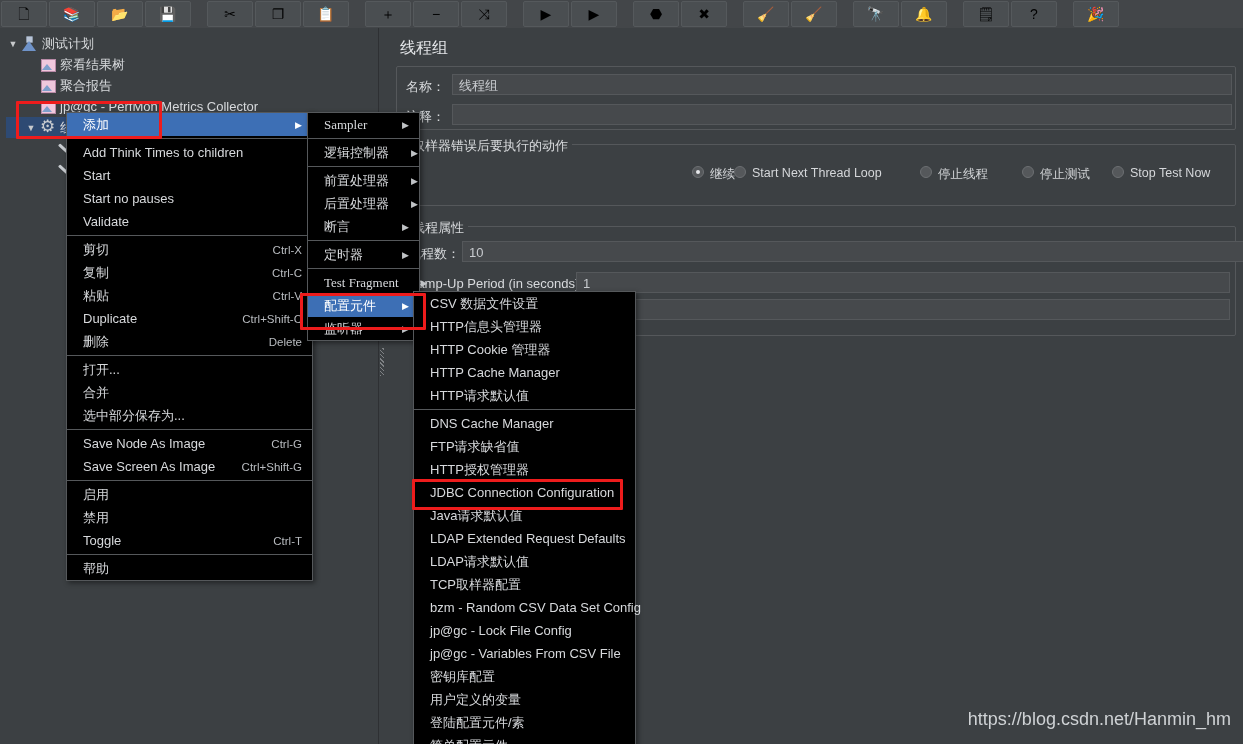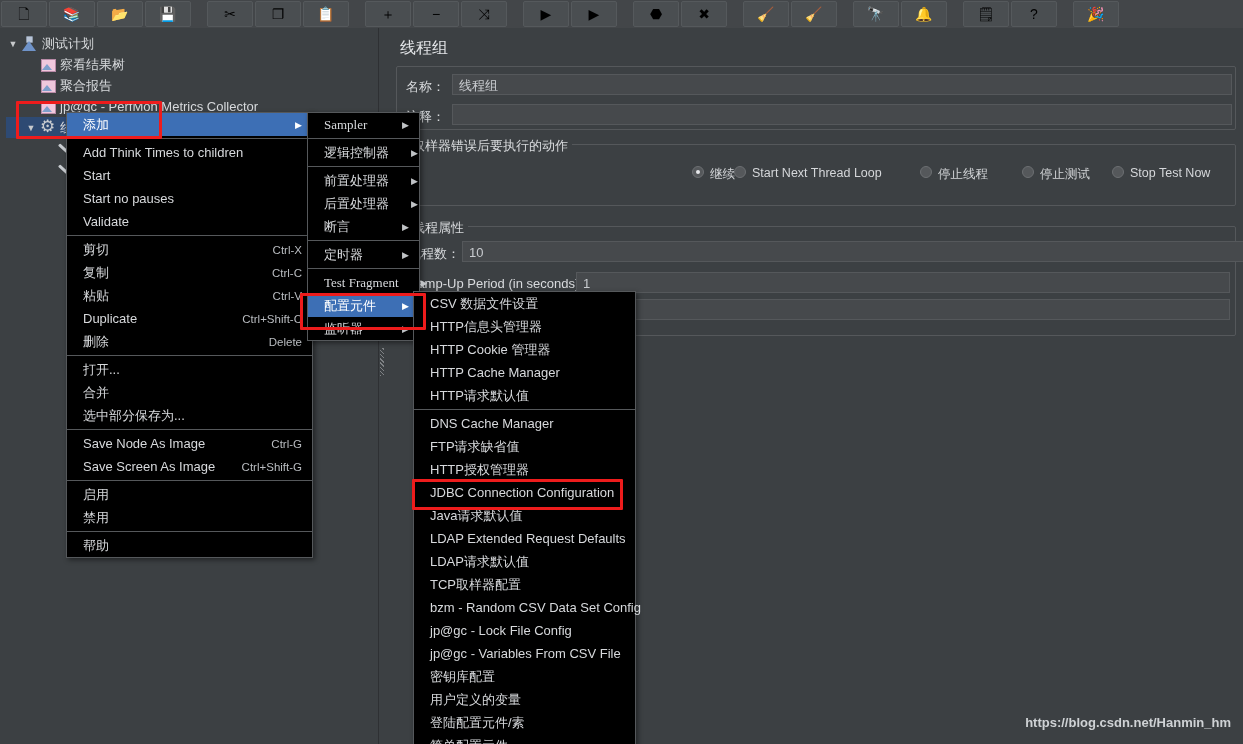--- a/index.html
+++ b/index.html
@@ -210,21 +210,21 @@
   .msep { height:1px; background:#55585b; margin:2px 0; }
 
   
   .redbox {
     position:absolute; border:3px solid #ee1c1c;
     z-index:90; pointer-events:none; border-radius:1px;
   }
 
   #watermark {
     position:absolute; right:12px; bottom:14px;
-    font-size:13px; color:#cfd2d5;font-weight:bold;
+    font-size:18px; color:#cfd2d5;
   }
 </style>
 </head>
 <body>
 
 <div id="app">
 
   <div id="toolbar">
       <div class="tb-btn">
         <span class="tb-ico">🗋</span>
@@ -449,20 +449,24 @@
         <span>Save Screen As Image</span>
         <span class="accel">Ctrl+Shift-G</span>
       </div>
       <div class="msep"></div>
       <div class="mi">
         <span>启用</span>
       </div>
       <div class="mi">
         <span>禁用</span>
       </div>
+      <div class="mi">
+        <span>Toggle</span>
+        <span class="accel">Ctrl-T</span>
+      </div>
       <div class="msep"></div>
       <div class="mi">
         <span>帮助</span>
       </div>
     </div>
 
   <div class="menu" id="add-menu" style="left:307px; top:112px; width:111px;font-family:Liberation Serif, serif;">
       <div class="mi">
         <span>Sampler</span>
         <span class="arrow">▶</span>

